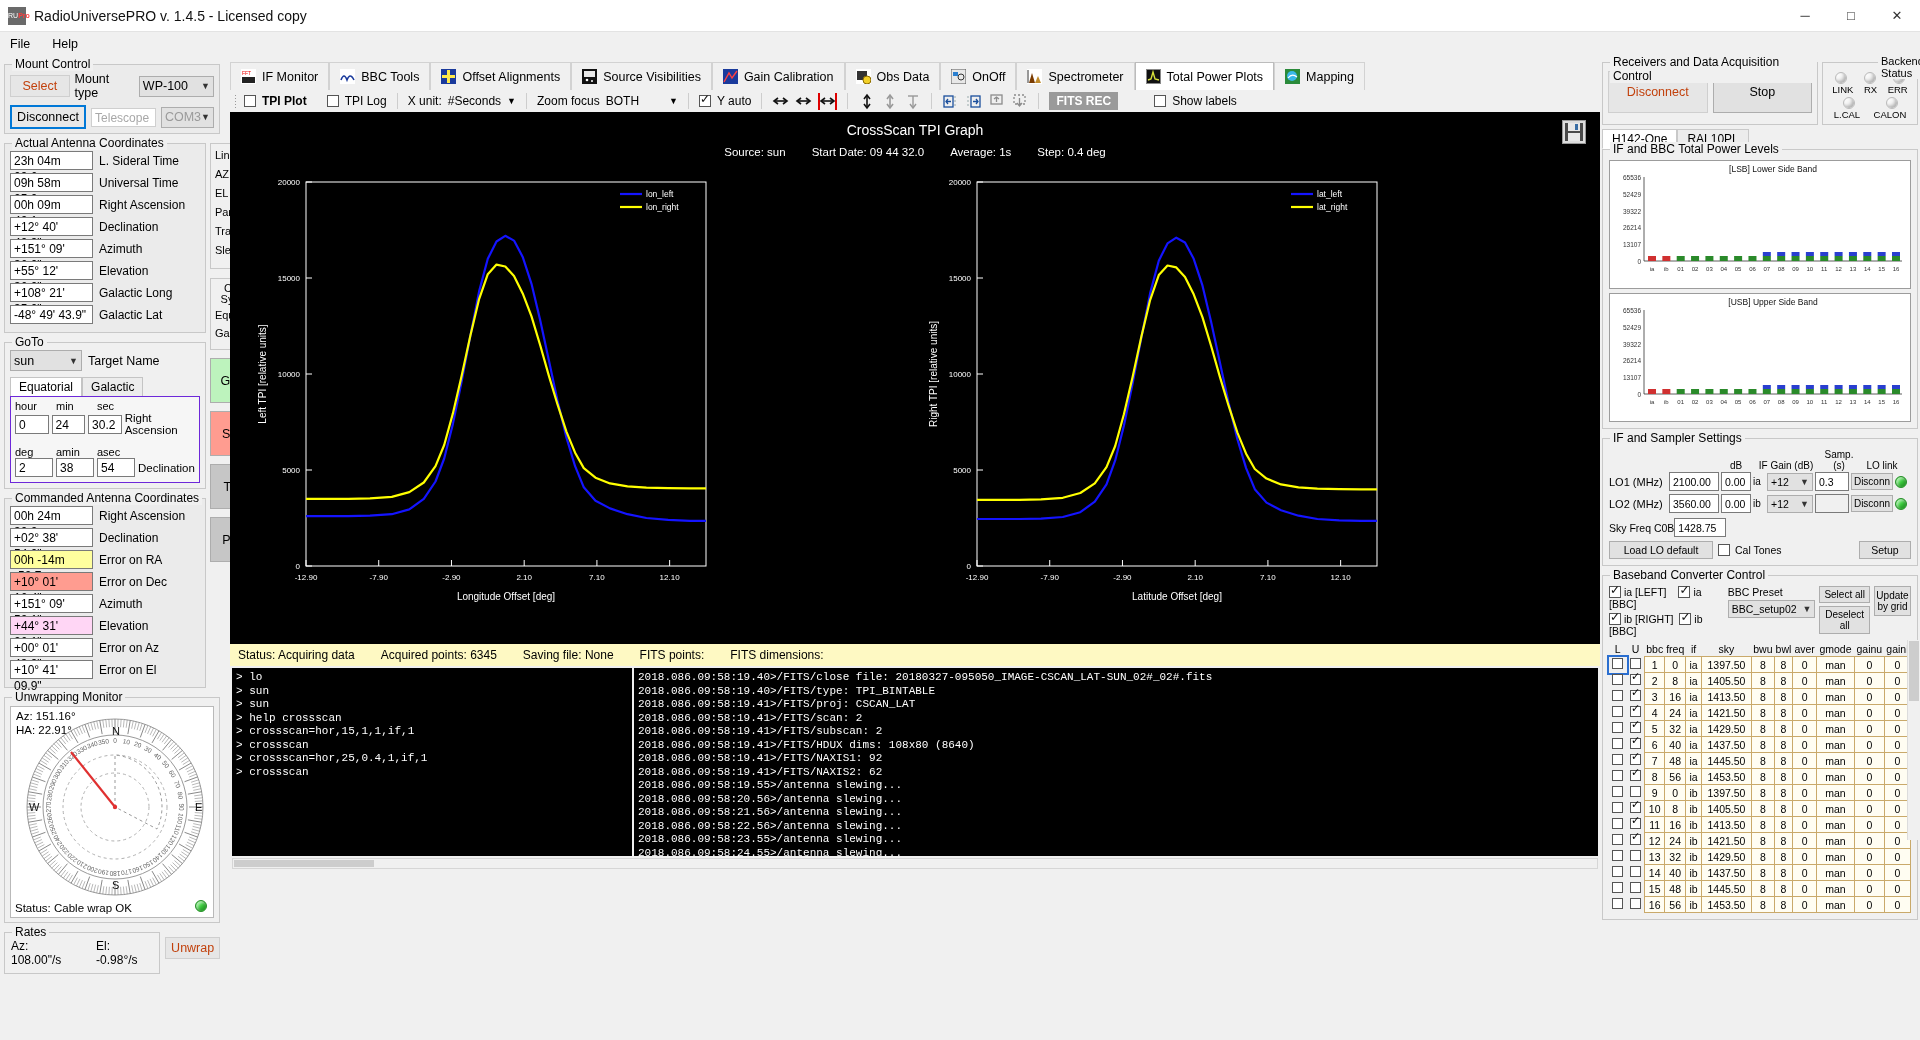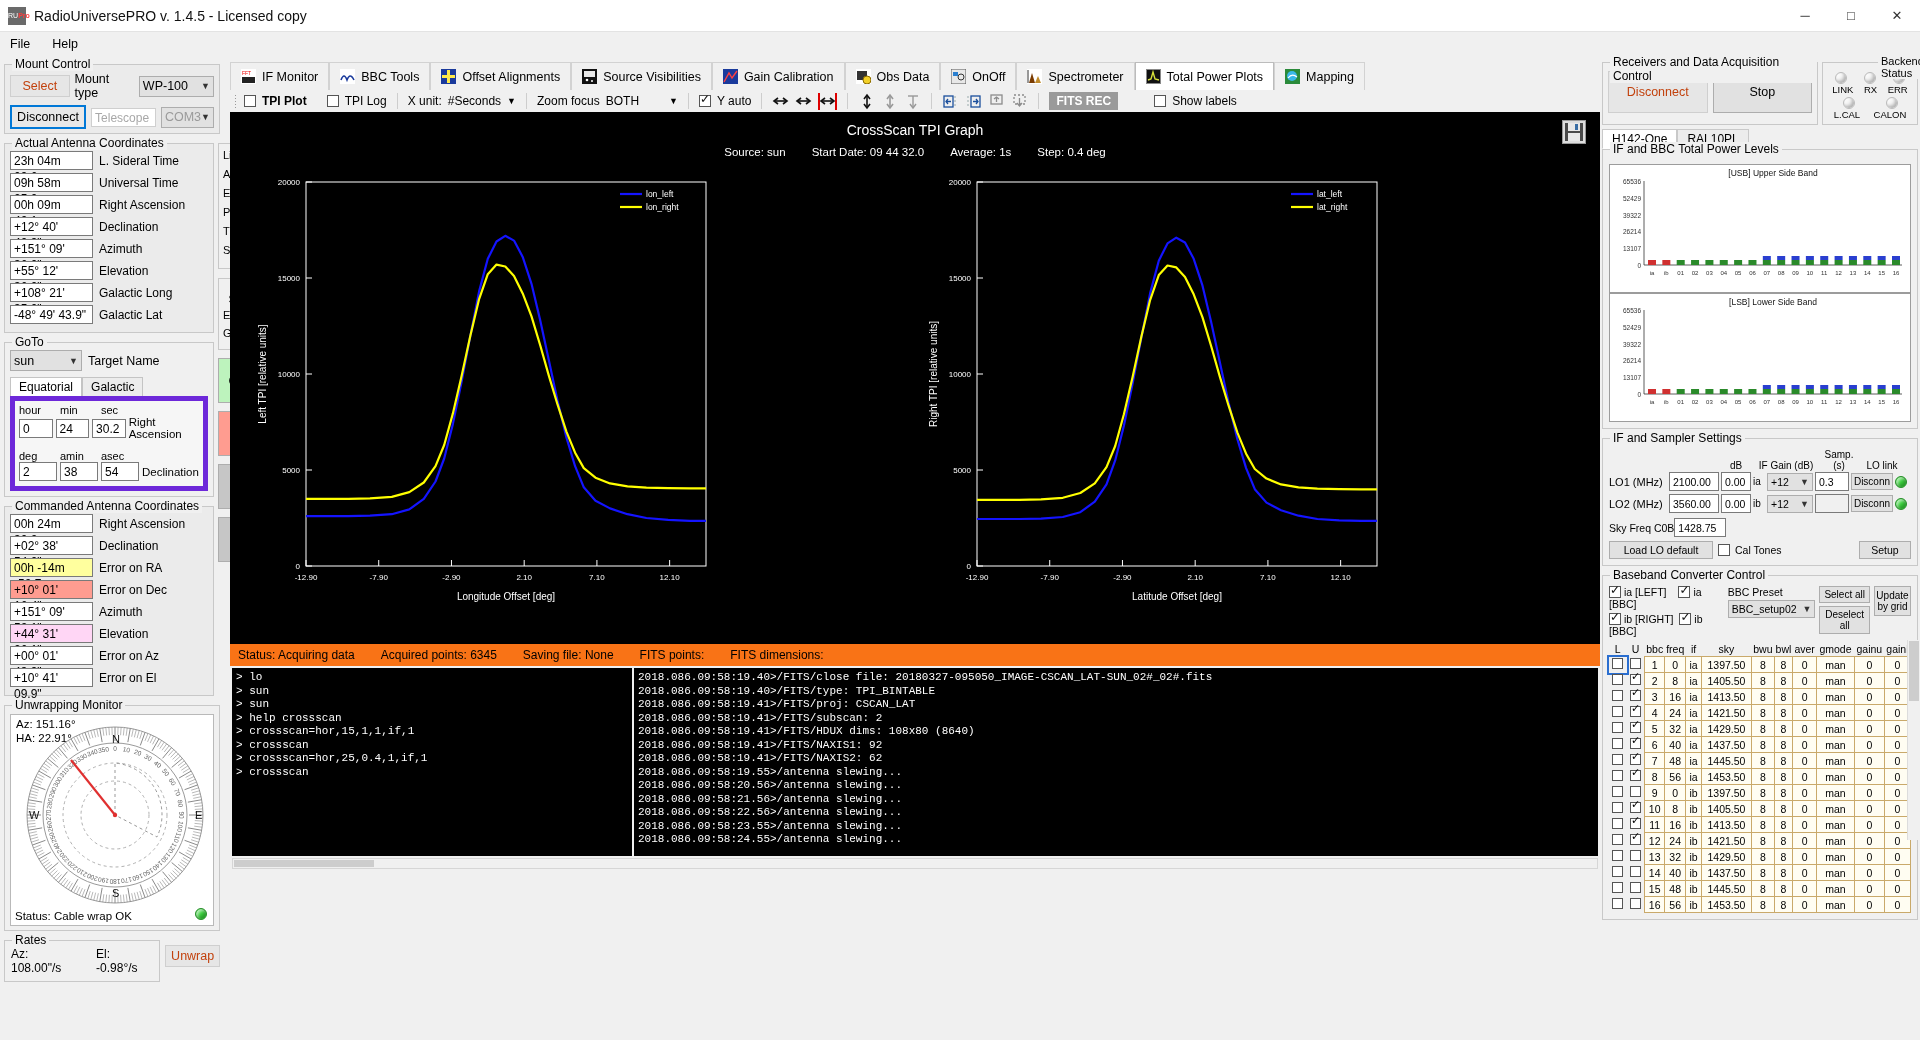--- a/index.html
+++ b/index.html
@@ -87,21 +87,21 @@
   .plotarea { background:#000; height:532px; position:relative; }
   .plot-title { color:#fff; text-align:center; font-size:14px; padding-top:10px; }
   .plot-sub { color:#fff; text-align:center; font-size:11.5px; margin-top:8px;
               display:flex; justify-content:center; gap:26px; }
   .savebtn { position:absolute; right:14px; top:8px; width:24px; height:24px;
              background:#dedede; border:1px solid #9a9a9a; }
   .graphs { display:flex; gap:0; padding:0 14px; }
   .graph { flex:1 1 0; position:relative; }
   
   .statusbar { display:flex; align-items:center; gap:26px; height:22px;
-               padding:0 8px; font-size:12px; background:#f97316; }
+               padding:0 8px; font-size:12px; background:#fef9c3; }
   .console { display:flex; gap:2px; height:190px; padding:2px 2px 0 2px; }
   .cpane { background:#000; color:#fff; font-family:"Liberation Mono", monospace;
            font-size:11px; overflow:hidden; padding:3px 4px; line-height:13.5px; }
   .cpane.left { width:400px; flex:0 0 400px; }
   .cpane.right{ flex:1 1 auto; }
   .hscroll { height:11px; background:#f0f0f0; border:1px solid #d6d6d6;
              margin:2px 2px 0 2px; position:relative; }
   .hscroll i { position:absolute; left:1px; top:1px; height:7px; width:140px;
                background:#cdcdcd; display:block; }
   
@@ -220,21 +220,21 @@
               <span>sun</span>
               <span class="cv">▼</span>
             </div>
             <span>Target Name</span>
           </div>
           <div style="margin-top:6px;">
             <div style="display:flex;">
               <div style="border:1px solid #c4c4c4;border-bottom:none;background:#fff;padding:2px 8px;font-size:12px;">Equatorial</div>
               <div style="border:1px solid #c4c4c4;border-bottom:none;background:#ececec;padding:2px 8px;font-size:12px;">Galactic</div>
             </div>
-            <div style="border:5px solid #6d28d9;padding:3px 4px 5px;background:#f6f6f6;">
+            <div style="border:1px solid #6d28d9;padding:3px 4px 5px;background:#f6f6f6;">
               <div style="display:flex;gap:3px;font-size:11px;">
                 <span style="width:38px;">hour</span>
                 <span style="width:38px;">min</span>
                 <span style="width:38px;">sec</span>
               </div>
               <div style="display:flex;gap:3px;align-items:center;">
                 <div class="txt" style="width:38px;">0</div>
                 <div class="txt" style="width:38px;">24</div>
                 <div class="txt" style="width:38px;">30.2</div>
                 <span style="font-size:11.5px;">Right Ascension</span>
@@ -879,20 +879,21 @@
           <div>&gt; help crossscan</div>
           <div>&gt; crossscan=hor,15,1,1,if,1</div>
           <div>&gt; crossscan</div>
           <div>&gt; crossscan=hor,25,0.4,1,if,1</div>
           <div>&gt; crossscan</div>
         </div>
       <div class="cpane right" id="console-right">
           <div>2018.086.09:58:19.40&gt;/FITS/close file: 20180327-095050_IMAGE-CSCAN_LAT-SUN_02#_02#.fits</div>
           <div>2018.086.09:58:19.40&gt;/FITS/type: TPI_BINTABLE</div>
           <div>2018.086.09:58:19.41&gt;/FITS/proj: CSCAN_LAT</div>
+          <div>2018.086.09:58:19.41&gt;/FITS/scan: 2</div>
           <div>2018.086.09:58:19.41&gt;/FITS/subscan: 2</div>
           <div>2018.086.09:58:19.41&gt;/FITS/HDUX dims: 108x80 (8640)</div>
           <div>2018.086.09:58:19.41&gt;/FITS/NAXIS1: 92</div>
           <div>2018.086.09:58:19.41&gt;/FITS/NAXIS2: 62</div>
           <div>2018.086.09:58:19.55&gt;/antenna slewing...</div>
           <div>2018.086.09:58:20.56&gt;/antenna slewing...</div>
           <div>2018.086.09:58:21.56&gt;/antenna slewing...</div>
           <div>2018.086.09:58:22.56&gt;/antenna slewing...</div>
           <div>2018.086.09:58:23.55&gt;/antenna slewing...</div>
           <div>2018.086.09:58:24.55&gt;/antenna slewing...</div>
@@ -935,20 +936,79 @@
       </div>
     </div>
 
     <div class="rp-tabs">
       <div class="rp-tab active">H142-One</div>
       <div class="rp-tab">RAL10PL</div>
     </div>
 
     <div class="bsbox" style="margin-top:0;border-top:1px solid #c9c9c9;">
       <span class="lg">IF and BBC Total Power Levels</span>
+      <div class="specbox">
+        <svg id="svg-lsb" width="298" height="124" viewBox="0 0 298 124">
+            <text x="163" y="11" font-size="8.5" text-anchor="middle" fill="#111">[LSB] Lower Side Band</text>
+            <text x="31" y="19" font-size="6.5" text-anchor="end" fill="#333">65536</text>
+            <text x="31" y="35.8" font-size="6.5" text-anchor="end" fill="#333">52429</text>
+            <text x="31" y="52.6" font-size="6.5" text-anchor="end" fill="#333">39322</text>
+            <text x="31" y="69.4" font-size="6.5" text-anchor="end" fill="#333">26214</text>
+            <text x="31" y="86.2" font-size="6.5" text-anchor="end" fill="#333">13107</text>
+            <text x="31" y="103" font-size="6.5" text-anchor="end" fill="#333">0</text>
+            <line x1="34" y1="100" x2="292" y2="100" stroke="#333" stroke-width="0.8"></line>
+            <line x1="34" y1="16" x2="34" y2="100" stroke="#333" stroke-width="0.8"></line>
+            <text x="42" y="110" font-size="6" text-anchor="middle" fill="#333">ia</text>
+            <rect x="38" y="95" width="8" height="5" fill="#d03030"></rect>
+            <text x="56.35294117647059" y="110" font-size="6" text-anchor="middle" fill="#333">ib</text>
+            <rect x="52.35294117647059" y="95" width="8" height="5" fill="#d03030"></rect>
+            <text x="70.70588235294117" y="110" font-size="6" text-anchor="middle" fill="#333">01</text>
+            <rect x="66.70588235294117" y="95" width="8" height="5" fill="#2a8a2a"></rect>
+            <text x="85.05882352941177" y="110" font-size="6" text-anchor="middle" fill="#333">02</text>
+            <rect x="81.05882352941177" y="95" width="8" height="5" fill="#2a8a2a"></rect>
+            <text x="99.41176470588235" y="110" font-size="6" text-anchor="middle" fill="#333">03</text>
+            <rect x="95.41176470588235" y="95" width="8" height="5" fill="#2a8a2a"></rect>
+            <text x="113.76470588235294" y="110" font-size="6" text-anchor="middle" fill="#333">04</text>
+            <rect x="109.76470588235294" y="95" width="8" height="5" fill="#2a8a2a"></rect>
+            <text x="128.11764705882354" y="110" font-size="6" text-anchor="middle" fill="#333">05</text>
+            <rect x="124.11764705882354" y="95" width="8" height="5" fill="#2a8a2a"></rect>
+            <text x="142.47058823529412" y="110" font-size="6" text-anchor="middle" fill="#333">06</text>
+            <rect x="138.47058823529412" y="95" width="8" height="5" fill="#2a8a2a"></rect>
+            <text x="156.8235294117647" y="110" font-size="6" text-anchor="middle" fill="#333">07</text>
+            <rect x="152.8235294117647" y="95" width="8" height="5" fill="#2a8a2a"></rect>
+            <rect x="152.8235294117647" y="91" width="8" height="4" fill="#2a3fd0"></rect>
+            <text x="171.1764705882353" y="110" font-size="6" text-anchor="middle" fill="#333">08</text>
+            <rect x="167.1764705882353" y="95" width="8" height="5" fill="#2a8a2a"></rect>
+            <rect x="167.1764705882353" y="91" width="8" height="4" fill="#2a3fd0"></rect>
+            <text x="185.52941176470588" y="110" font-size="6" text-anchor="middle" fill="#333">09</text>
+            <rect x="181.52941176470588" y="95" width="8" height="5" fill="#2a8a2a"></rect>
+            <rect x="181.52941176470588" y="91" width="8" height="4" fill="#2a3fd0"></rect>
+            <text x="199.88235294117646" y="110" font-size="6" text-anchor="middle" fill="#333">10</text>
+            <rect x="195.88235294117646" y="95" width="8" height="5" fill="#2a8a2a"></rect>
+            <rect x="195.88235294117646" y="91" width="8" height="4" fill="#2a3fd0"></rect>
+            <text x="214.23529411764707" y="110" font-size="6" text-anchor="middle" fill="#333">11</text>
+            <rect x="210.23529411764707" y="95" width="8" height="5" fill="#2a8a2a"></rect>
+            <rect x="210.23529411764707" y="91" width="8" height="4" fill="#2a3fd0"></rect>
+            <text x="228.58823529411765" y="110" font-size="6" text-anchor="middle" fill="#333">12</text>
+            <rect x="224.58823529411765" y="95" width="8" height="5" fill="#2a8a2a"></rect>
+            <rect x="224.58823529411765" y="91" width="8" height="4" fill="#2a3fd0"></rect>
+            <text x="242.94117647058823" y="110" font-size="6" text-anchor="middle" fill="#333">13</text>
+            <rect x="238.94117647058823" y="95" width="8" height="5" fill="#2a8a2a"></rect>
+            <rect x="238.94117647058823" y="91" width="8" height="4" fill="#2a3fd0"></rect>
+            <text x="257.29411764705884" y="110" font-size="6" text-anchor="middle" fill="#333">14</text>
+            <rect x="253.29411764705884" y="95" width="8" height="5" fill="#2a8a2a"></rect>
+            <rect x="253.29411764705884" y="91" width="8" height="4" fill="#2a3fd0"></rect>
+            <text x="271.6470588235294" y="110" font-size="6" text-anchor="middle" fill="#333">15</text>
+            <rect x="267.6470588235294" y="95" width="8" height="5" fill="#2a8a2a"></rect>
+            <rect x="267.6470588235294" y="91" width="8" height="4" fill="#2a3fd0"></rect>
+            <text x="286" y="110" font-size="6" text-anchor="middle" fill="#333">16</text>
+            <rect x="282" y="95" width="8" height="5" fill="#2a8a2a"></rect>
+            <rect x="282" y="91" width="8" height="4" fill="#2a3fd0"></rect>
+          </svg>
+      </div>
       <div class="specbox" style="margin-top:4px;">
         <svg id="svg-usb" width="298" height="124" viewBox="0 0 298 124">
             <text x="163" y="11" font-size="8.5" text-anchor="middle" fill="#111">[USB] Upper Side Band</text>
             <text x="31" y="19" font-size="6.5" text-anchor="end" fill="#333">65536</text>
             <text x="31" y="35.8" font-size="6.5" text-anchor="end" fill="#333">52429</text>
             <text x="31" y="52.6" font-size="6.5" text-anchor="end" fill="#333">39322</text>
             <text x="31" y="69.4" font-size="6.5" text-anchor="end" fill="#333">26214</text>
             <text x="31" y="86.2" font-size="6.5" text-anchor="end" fill="#333">13107</text>
             <text x="31" y="103" font-size="6.5" text-anchor="end" fill="#333">0</text>
             <line x1="34" y1="100" x2="292" y2="100" stroke="#333" stroke-width="0.8"></line>
@@ -994,79 +1054,20 @@
             <rect x="253.29411764705884" y="95" width="8" height="5" fill="#2a8a2a"></rect>
             <rect x="253.29411764705884" y="91" width="8" height="4" fill="#2a3fd0"></rect>
             <text x="271.6470588235294" y="110" font-size="6" text-anchor="middle" fill="#333">15</text>
             <rect x="267.6470588235294" y="95" width="8" height="5" fill="#2a8a2a"></rect>
             <rect x="267.6470588235294" y="91" width="8" height="4" fill="#2a3fd0"></rect>
             <text x="286" y="110" font-size="6" text-anchor="middle" fill="#333">16</text>
             <rect x="282" y="95" width="8" height="5" fill="#2a8a2a"></rect>
             <rect x="282" y="91" width="8" height="4" fill="#2a3fd0"></rect>
           </svg>
       </div>
-      <div class="specbox">
-        <svg id="svg-lsb" width="298" height="124" viewBox="0 0 298 124">
-            <text x="163" y="11" font-size="8.5" text-anchor="middle" fill="#111">[LSB] Lower Side Band</text>
-            <text x="31" y="19" font-size="6.5" text-anchor="end" fill="#333">65536</text>
-            <text x="31" y="35.8" font-size="6.5" text-anchor="end" fill="#333">52429</text>
-            <text x="31" y="52.6" font-size="6.5" text-anchor="end" fill="#333">39322</text>
-            <text x="31" y="69.4" font-size="6.5" text-anchor="end" fill="#333">26214</text>
-            <text x="31" y="86.2" font-size="6.5" text-anchor="end" fill="#333">13107</text>
-            <text x="31" y="103" font-size="6.5" text-anchor="end" fill="#333">0</text>
-            <line x1="34" y1="100" x2="292" y2="100" stroke="#333" stroke-width="0.8"></line>
-            <line x1="34" y1="16" x2="34" y2="100" stroke="#333" stroke-width="0.8"></line>
-            <text x="42" y="110" font-size="6" text-anchor="middle" fill="#333">ia</text>
-            <rect x="38" y="95" width="8" height="5" fill="#d03030"></rect>
-            <text x="56.35294117647059" y="110" font-size="6" text-anchor="middle" fill="#333">ib</text>
-            <rect x="52.35294117647059" y="95" width="8" height="5" fill="#d03030"></rect>
-            <text x="70.70588235294117" y="110" font-size="6" text-anchor="middle" fill="#333">01</text>
-            <rect x="66.70588235294117" y="95" width="8" height="5" fill="#2a8a2a"></rect>
-            <text x="85.05882352941177" y="110" font-size="6" text-anchor="middle" fill="#333">02</text>
-            <rect x="81.05882352941177" y="95" width="8" height="5" fill="#2a8a2a"></rect>
-            <text x="99.41176470588235" y="110" font-size="6" text-anchor="middle" fill="#333">03</text>
-            <rect x="95.41176470588235" y="95" width="8" height="5" fill="#2a8a2a"></rect>
-            <text x="113.76470588235294" y="110" font-size="6" text-anchor="middle" fill="#333">04</text>
-            <rect x="109.76470588235294" y="95" width="8" height="5" fill="#2a8a2a"></rect>
-            <text x="128.11764705882354" y="110" font-size="6" text-anchor="middle" fill="#333">05</text>
-            <rect x="124.11764705882354" y="95" width="8" height="5" fill="#2a8a2a"></rect>
-            <text x="142.47058823529412" y="110" font-size="6" text-anchor="middle" fill="#333">06</text>
-            <rect x="138.47058823529412" y="95" width="8" height="5" fill="#2a8a2a"></rect>
-            <text x="156.8235294117647" y="110" font-size="6" text-anchor="middle" fill="#333">07</text>
-            <rect x="152.8235294117647" y="95" width="8" height="5" fill="#2a8a2a"></rect>
-            <rect x="152.8235294117647" y="91" width="8" height="4" fill="#2a3fd0"></rect>
-            <text x="171.1764705882353" y="110" font-size="6" text-anchor="middle" fill="#333">08</text>
-            <rect x="167.1764705882353" y="95" width="8" height="5" fill="#2a8a2a"></rect>
-            <rect x="167.1764705882353" y="91" width="8" height="4" fill="#2a3fd0"></rect>
-            <text x="185.52941176470588" y="110" font-size="6" text-anchor="middle" fill="#333">09</text>
-            <rect x="181.52941176470588" y="95" width="8" height="5" fill="#2a8a2a"></rect>
-            <rect x="181.52941176470588" y="91" width="8" height="4" fill="#2a3fd0"></rect>
-            <text x="199.88235294117646" y="110" font-size="6" text-anchor="middle" fill="#333">10</text>
-            <rect x="195.88235294117646" y="95" width="8" height="5" fill="#2a8a2a"></rect>
-            <rect x="195.88235294117646" y="91" width="8" height="4" fill="#2a3fd0"></rect>
-            <text x="214.23529411764707" y="110" font-size="6" text-anchor="middle" fill="#333">11</text>
-            <rect x="210.23529411764707" y="95" width="8" height="5" fill="#2a8a2a"></rect>
-            <rect x="210.23529411764707" y="91" width="8" height="4" fill="#2a3fd0"></rect>
-            <text x="228.58823529411765" y="110" font-size="6" text-anchor="middle" fill="#333">12</text>
-            <rect x="224.58823529411765" y="95" width="8" height="5" fill="#2a8a2a"></rect>
-            <rect x="224.58823529411765" y="91" width="8" height="4" fill="#2a3fd0"></rect>
-            <text x="242.94117647058823" y="110" font-size="6" text-anchor="middle" fill="#333">13</text>
-            <rect x="238.94117647058823" y="95" width="8" height="5" fill="#2a8a2a"></rect>
-            <rect x="238.94117647058823" y="91" width="8" height="4" fill="#2a3fd0"></rect>
-            <text x="257.29411764705884" y="110" font-size="6" text-anchor="middle" fill="#333">14</text>
-            <rect x="253.29411764705884" y="95" width="8" height="5" fill="#2a8a2a"></rect>
-            <rect x="253.29411764705884" y="91" width="8" height="4" fill="#2a3fd0"></rect>
-            <text x="271.6470588235294" y="110" font-size="6" text-anchor="middle" fill="#333">15</text>
-            <rect x="267.6470588235294" y="95" width="8" height="5" fill="#2a8a2a"></rect>
-            <rect x="267.6470588235294" y="91" width="8" height="4" fill="#2a3fd0"></rect>
-            <text x="286" y="110" font-size="6" text-anchor="middle" fill="#333">16</text>
-            <rect x="282" y="95" width="8" height="5" fill="#2a8a2a"></rect>
-            <rect x="282" y="91" width="8" height="4" fill="#2a3fd0"></rect>
-          </svg>
-      </div>
     </div>
 
     <div class="bsbox">
       <span class="lg">IF and Sampler Settings</span>
       <div style="display:flex;font-size:10px;gap:2px;align-items:flex-end;margin-bottom:1px;">
         <span style="width:58px;"></span>
           <span style="width:50px;"></span>
         <span style="width:30px;text-align:center;">dB</span>
         <span style="width:66px;text-align:center;">IF Gain (dB)</span>
         <span style="width:36px;text-align:center;">Samp.(s)</span>

